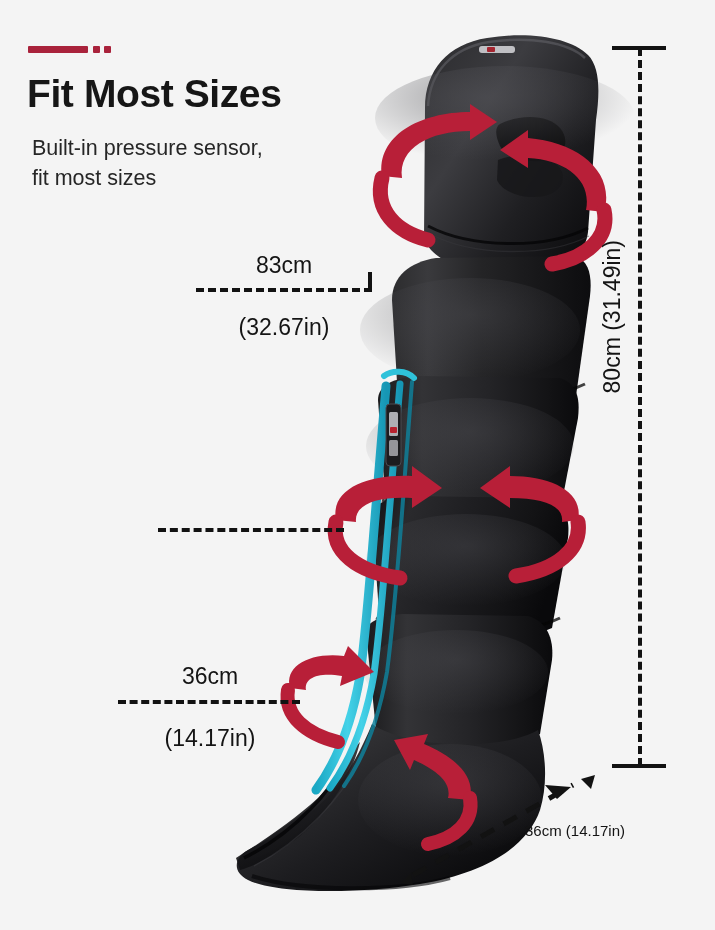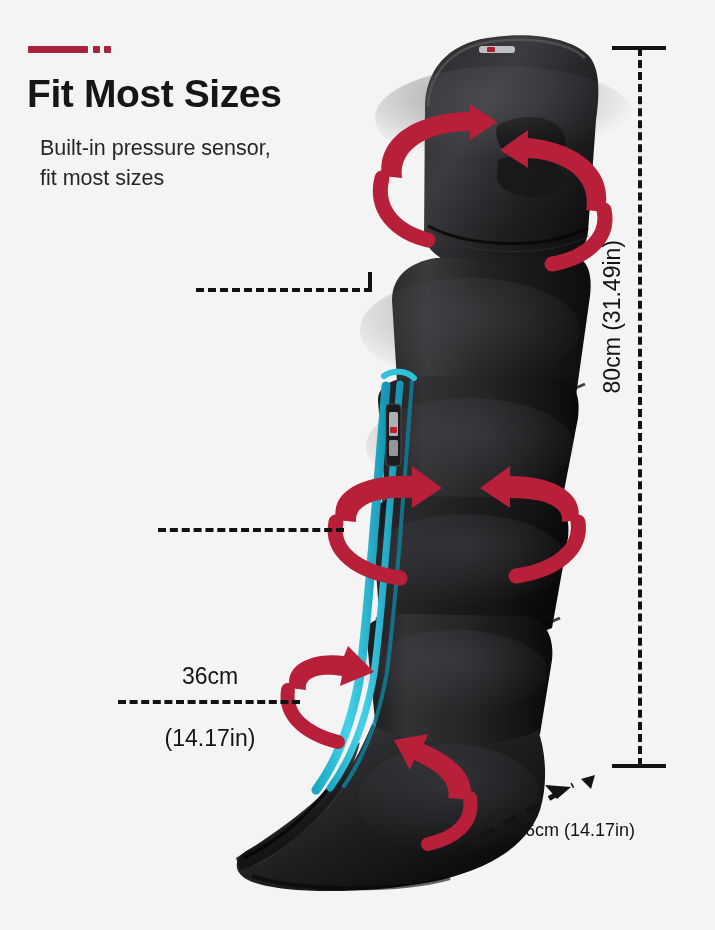--- a/index.html
+++ b/index.html
@@ -43,21 +43,21 @@
     left: 27px;
     top: 72px;
     font-size: 39px;
     font-weight: bold;
     color: #161616;
     letter-spacing: -0.4px;
     white-space: nowrap;
   }
   .subhead {
     position: absolute;
-    left: 40px;
+    left: 32px;
     top: 133px;
     font-size: 21.5px;
     font-weight: normal;
     color: #262626;
     line-height: 30px;
     white-space: pre-line;
   }
 
   
   .meas {
@@ -75,21 +75,21 @@
   .meas-56 { left: 160px; top: 459px; width: 176px; }
   .meas-36 { left: 122px; top: 630px; width: 176px; }
 
   .meas-depth {
     position: absolute;
     left: 490px;
     top: 815px;
     width: 170px;
     text-align: center;
     color: #141414;
-    font-size: 18px;
+    font-size: 15px;
     line-height: 31px;
   }
 
   
   .meas-height {
     position: absolute;
     left: 627px;
     top: 430px;
     width: 190px;
     text-align: center;
@@ -393,20 +393,24 @@
   <div class="tick-h" style="left:612px; top:46px; width:54px;"></div>
   <div class="tick-h" style="left:612px; top:764px; width:54px;"></div>
 
   <svg style="position:absolute; left:395px; top:755px; width:215px; height:135px;" viewBox="0 0 215 135" xmlns="http://www.w3.org/2000/svg">
     <line x1="18" y1="120" x2="178" y2="30" stroke="#121212" stroke-width="5" stroke-dasharray="15 11"></line>
     <path d="M176 32 L 150 30 L 162 44 Z" fill="#121212"></path>
     <path d="M186 24 L 200 20 L 196 34 Z" fill="#121212"></path>
     <path d="M16 118 L 6 128 L 18 130 Z" fill="#121212"></path>
   </svg>
 
+  <div class="meas meas-83">
+    <span class="v">83cm</span>
+    <span class="imp">(32.67in)</span>
+  </div>
 
   <div class="meas meas-56">
   </div>
 
   <div class="meas meas-36">
     <span class="v">36cm</span>
     <span class="imp">(14.17in)</span>
   </div>
 
   <div class="meas-height">

